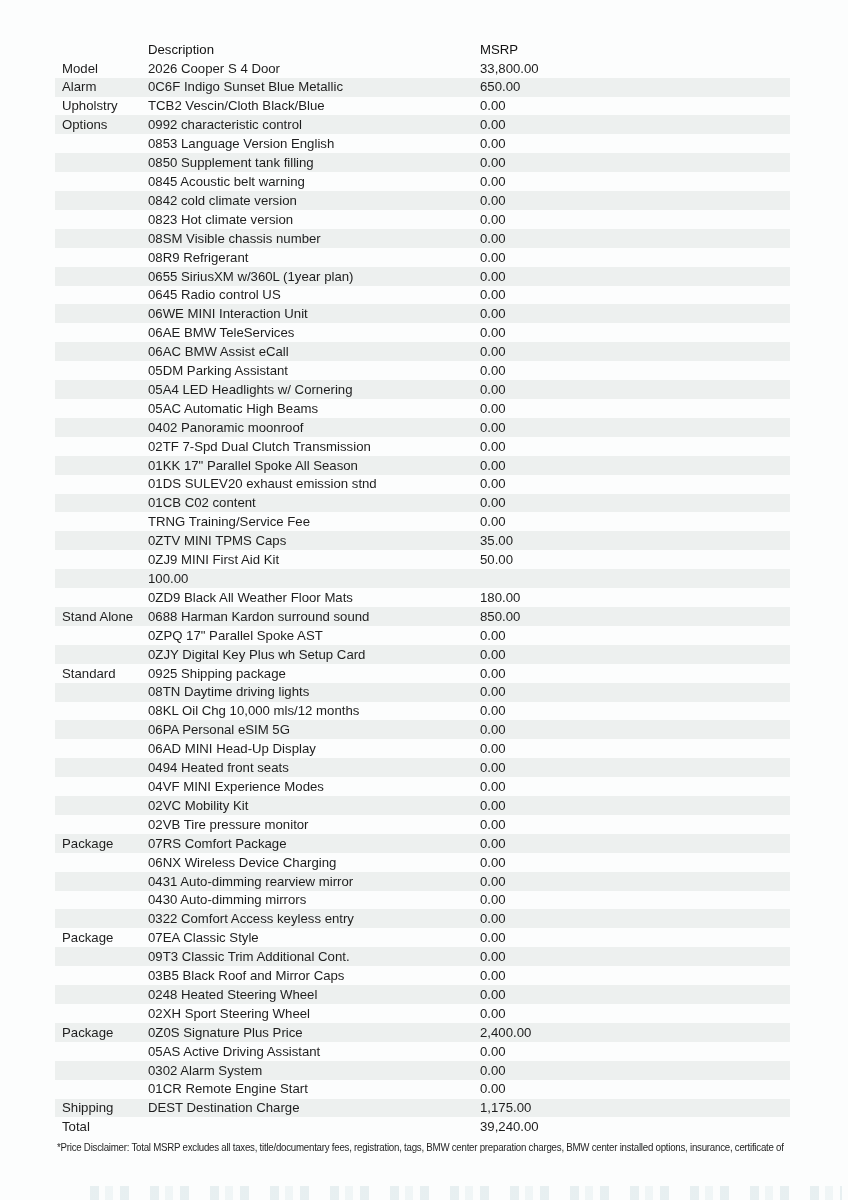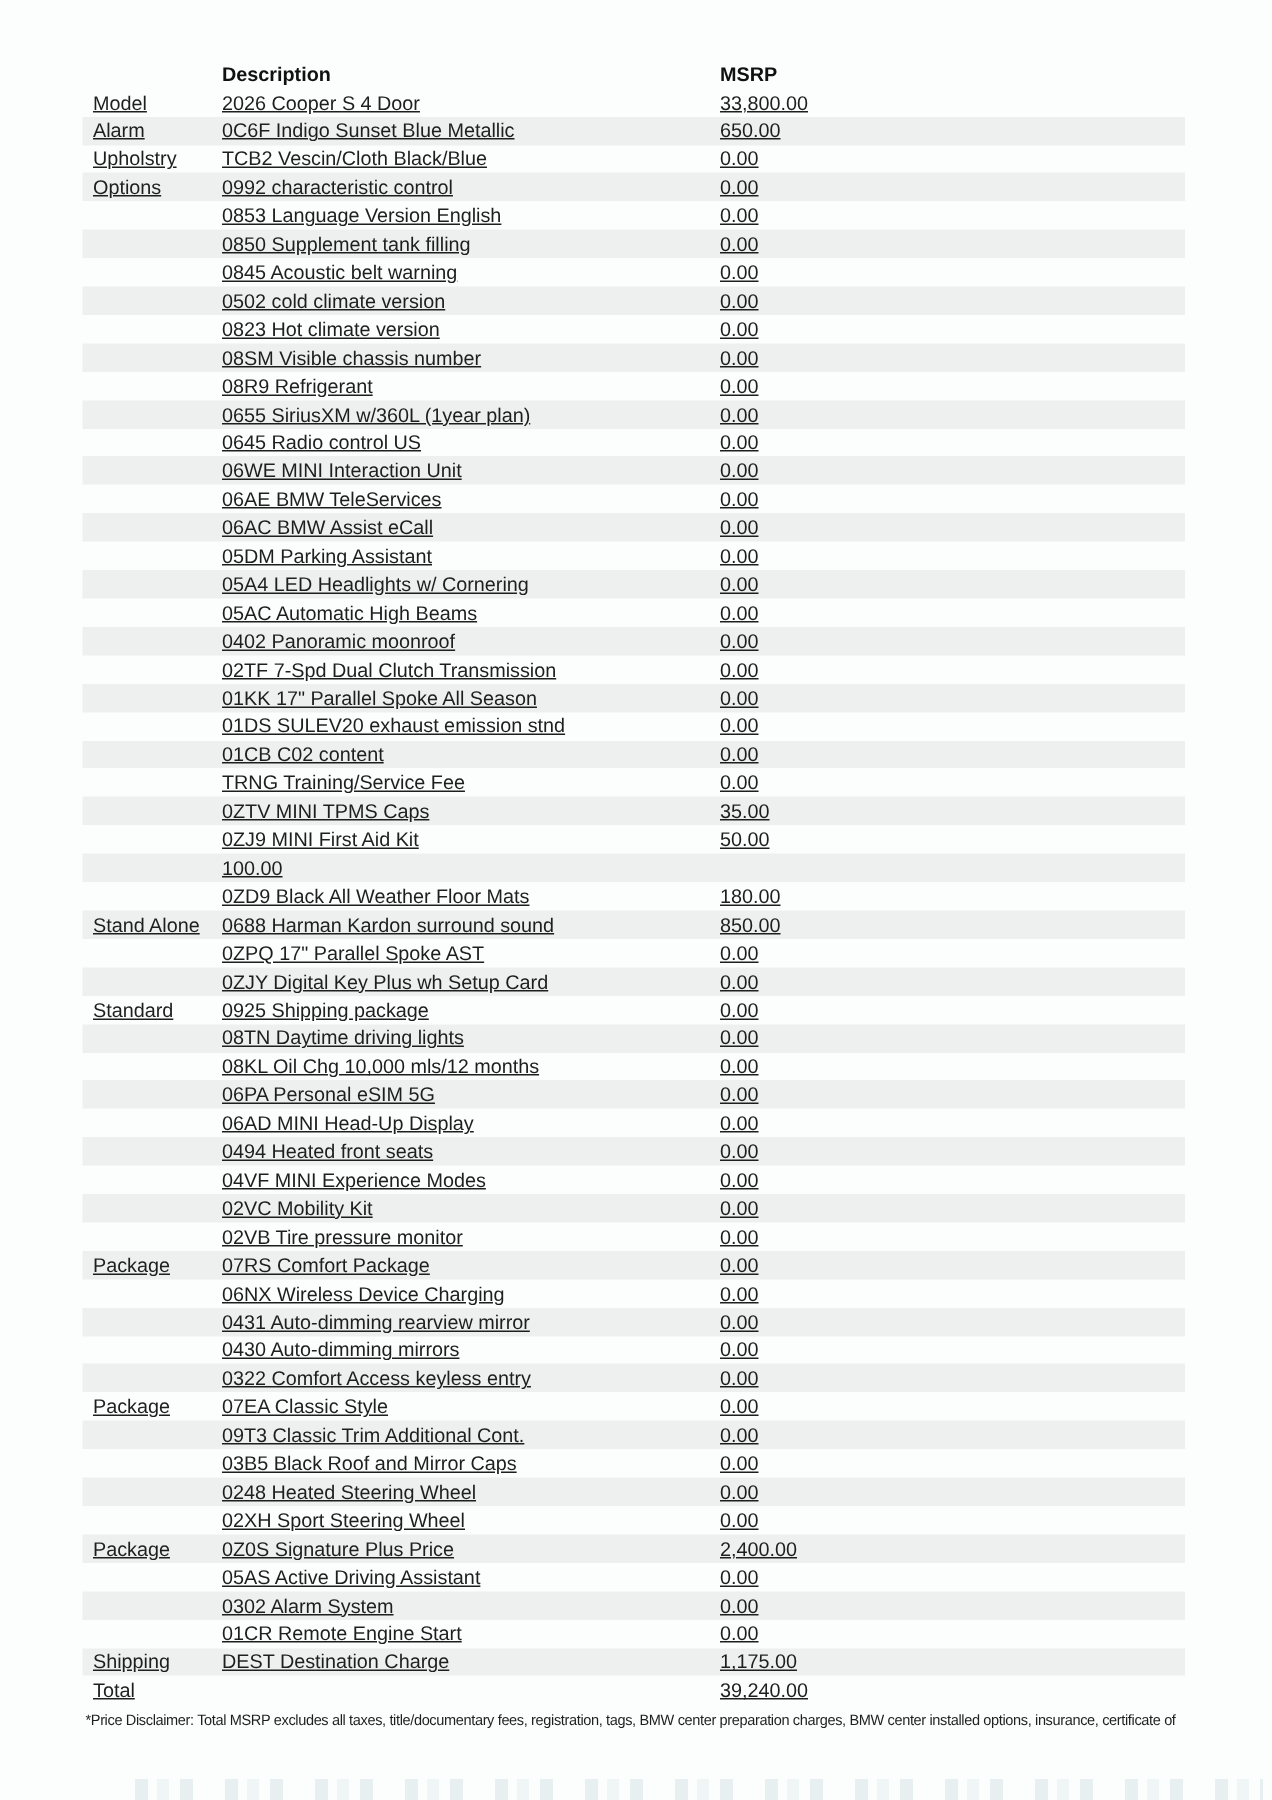--- a/index.html
+++ b/index.html
@@ -22,28 +22,28 @@
     top: 40px;
     width: 735px;
   }
   .hrow, .row {
     display: flex;
     align-items: center;
     font-size: 13.2px;
     line-height: 1;
   }
   .hrow { height: 18.7px; }
-  .row { height: 18.92px; text-decoration: underline; }
+  .row { height: 18.92px; }
   .rows .row:nth-child(even) { background: var(--shade, #edf0ef); }
   .cell { white-space: nowrap; overflow: visible; }
   .cat  { width: 93px;  padding-left: 7px; box-sizing: border-box; }
   .desc { flex: 1; }
   .msrp { width: 130px; text-align: left; }
   .spacer { width: 180px; }
-  .hrow .desc, .hrow .msrp { font-weight: bold; color: #111; }
+  .hrow .desc, .hrow .msrp { font-weight: normal; color: #111; }
   .disclaimer {
     position: absolute;
     left: 57px;
     top: 1142px;
     font-size: 10px;
     letter-spacing: -0.25px;
     white-space: nowrap;
     transform: scaleX(0.97);
     transform-origin: left center;
     color: #1f1f1f;
@@ -124,21 +124,21 @@
 
   <div class="row">
     <div class="cell cat"></div>
     <div class="cell desc">0845 Acoustic belt warning</div>
     <div class="cell msrp">0.00</div>
     <div class="cell spacer"></div>
   </div>
 
   <div class="row">
     <div class="cell cat"></div>
-    <div class="cell desc">0502 cold climate version</div>
+    <div class="cell desc">0842 cold climate version</div>
     <div class="cell msrp">0.00</div>
     <div class="cell spacer"></div>
   </div>
 
   <div class="row">
     <div class="cell cat"></div>
     <div class="cell desc">0823 Hot climate version</div>
     <div class="cell msrp">0.00</div>
     <div class="cell spacer"></div>
   </div>

